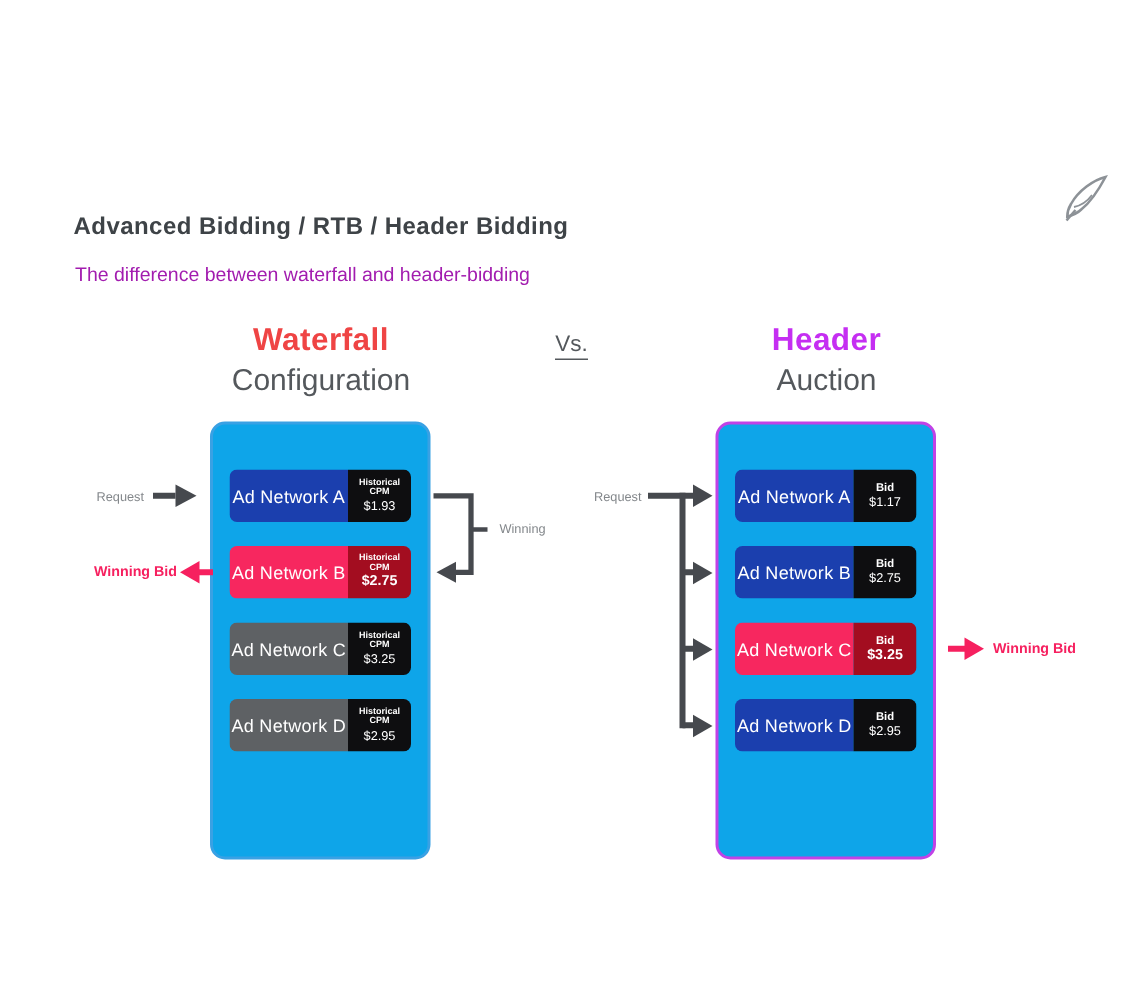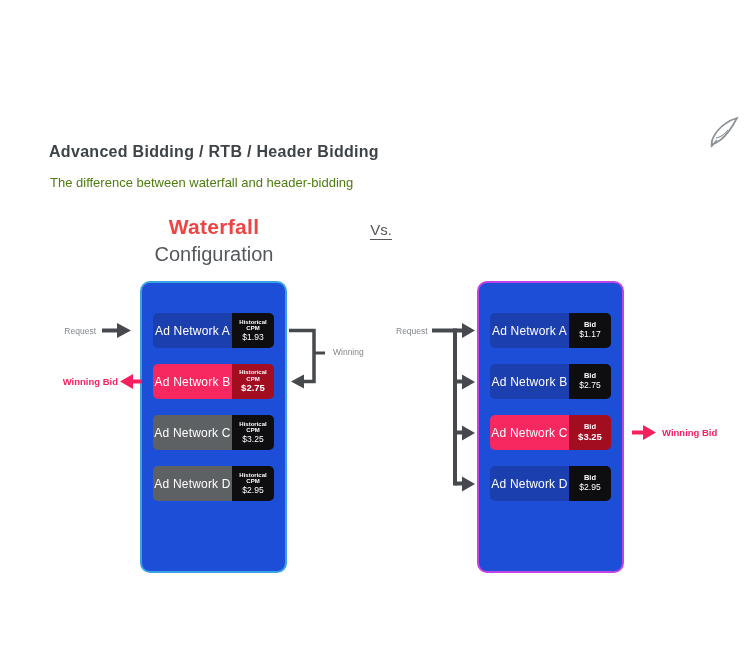--- a/index.html
+++ b/index.html
@@ -2,33 +2,33 @@
 <html><head>
 <meta charset="utf-8">
 <style>
   html,body{margin:0;padding:0;background:#fff;}
   #canvas{
     position:relative;width:750px;height:661px;background:#ffffff;
     font-family:"Liberation Sans",sans-serif;overflow:hidden;
   }
   .abs{position:absolute;}
   .title{left:49px;top:143px;font-size:16px;font-weight:700;color:#3e4347;letter-spacing:.3px;}
-  .subtitle{left:50px;top:175px;font-size:13px;color:#4d7c0f;}
+  .subtitle{left:50px;top:175px;font-size:13px;color:#a21caf;}
   .col-head{width:208px;text-align:center;top:215px;}
   .col-head-left{left:110px;}
   .col-head-right{left:447px;}
   .col-line1{font-size:21px;font-weight:700;letter-spacing:.3px;}
   .col-line1.blue{color:#ef4444;}
   .col-line1.magenta{color:#c52ef2;}
   .col-line2{font-size:20px;color:#54585c;margin-top:4px;}
   .vs{left:357px;top:221px;width:48px;text-align:center;font-size:15px;color:#54585c;}
   .vs span{border-bottom:1.5px solid #54585c;padding-bottom:1px;}
   .net-box{
     width:147px;height:292px;box-sizing:border-box;border-radius:10px;
-    padding:30px 11px 0;display:flex;flex-direction:column;gap:16px;background:#1d4ed8;
+    padding:30px 11px 0;display:flex;flex-direction:column;gap:16px;background:#0ea5e9;
   }
   .box-left{left:140px;top:281px;border:2px solid #39a1e4;}
   .box-right{left:477px;top:281px;border:2px solid #c142e6;}
   .net-row{display:flex;height:35px;border-radius:5px;overflow:hidden;flex:0 0 auto;}
   .net-label{
     flex:1;color:#fff;font-size:12px;display:flex;align-items:center;justify-content:center;
     white-space:nowrap;letter-spacing:.2px;
   }
   .net-badge{
     width:42px;flex:0 0 42px;color:#fff;display:flex;flex-direction:column;
@@ -64,20 +64,22 @@
 
   <div class="abs title">Advanced Bidding / RTB / Header Bidding</div>
   <div class="abs subtitle">The difference between waterfall and header-bidding</div>
 
   <div class="abs col-head col-head-left">
     <div class="col-line1 blue">Waterfall</div>
     <div class="col-line2">Configuration</div>
   </div>
   <div class="abs vs"><span>Vs.</span></div>
   <div class="abs col-head col-head-right">
+    <div class="col-line1 magenta">Header</div>
+    <div class="col-line2">Auction</div>
   </div>
 
   <div class="abs net-box box-left" id="waterfall-box">
       <div class="net-row">
         <div class="net-label" style="background: rgb(27, 63, 174);">Ad Network A</div>
         <div class="net-badge" style="background: rgb(14, 14, 16);">
           <div class="badge-cap">
             <span>Historical</span>
             <span>CPM</span>
           </div>

